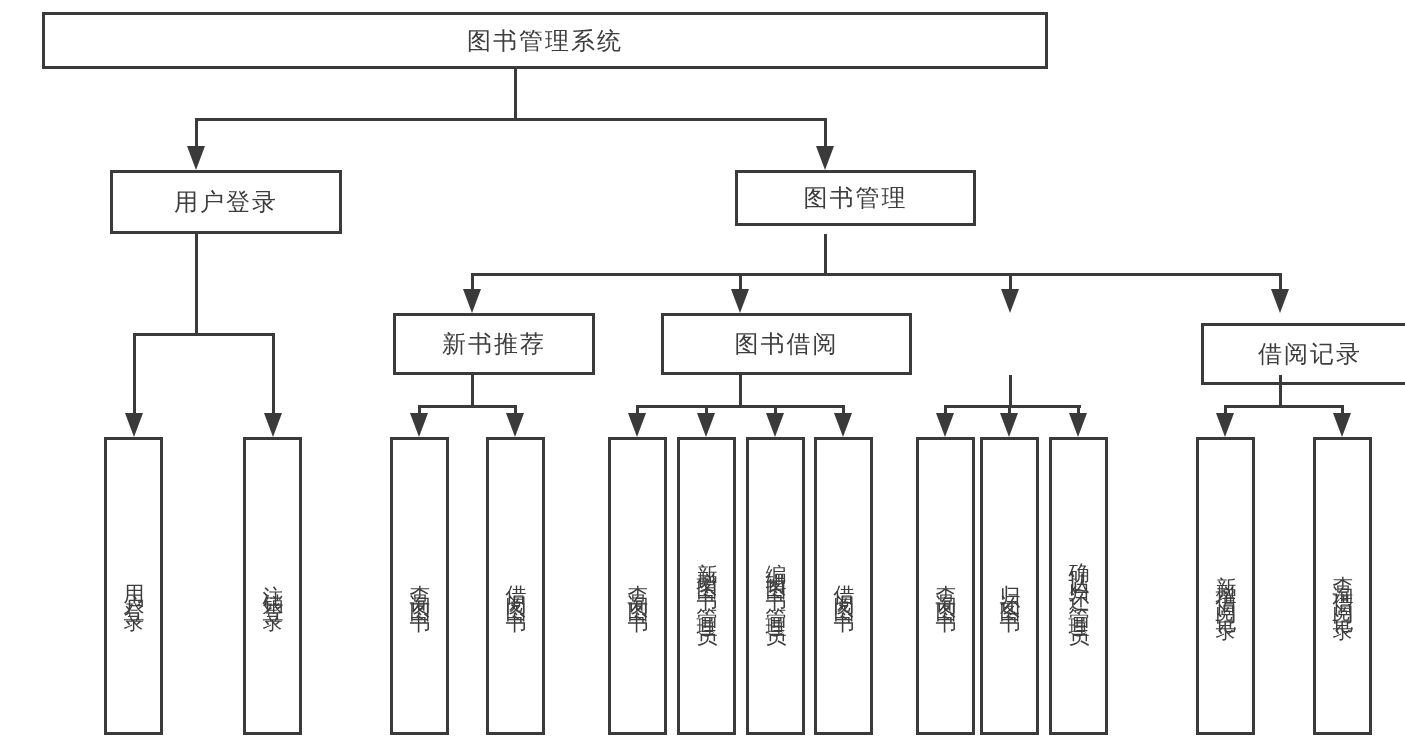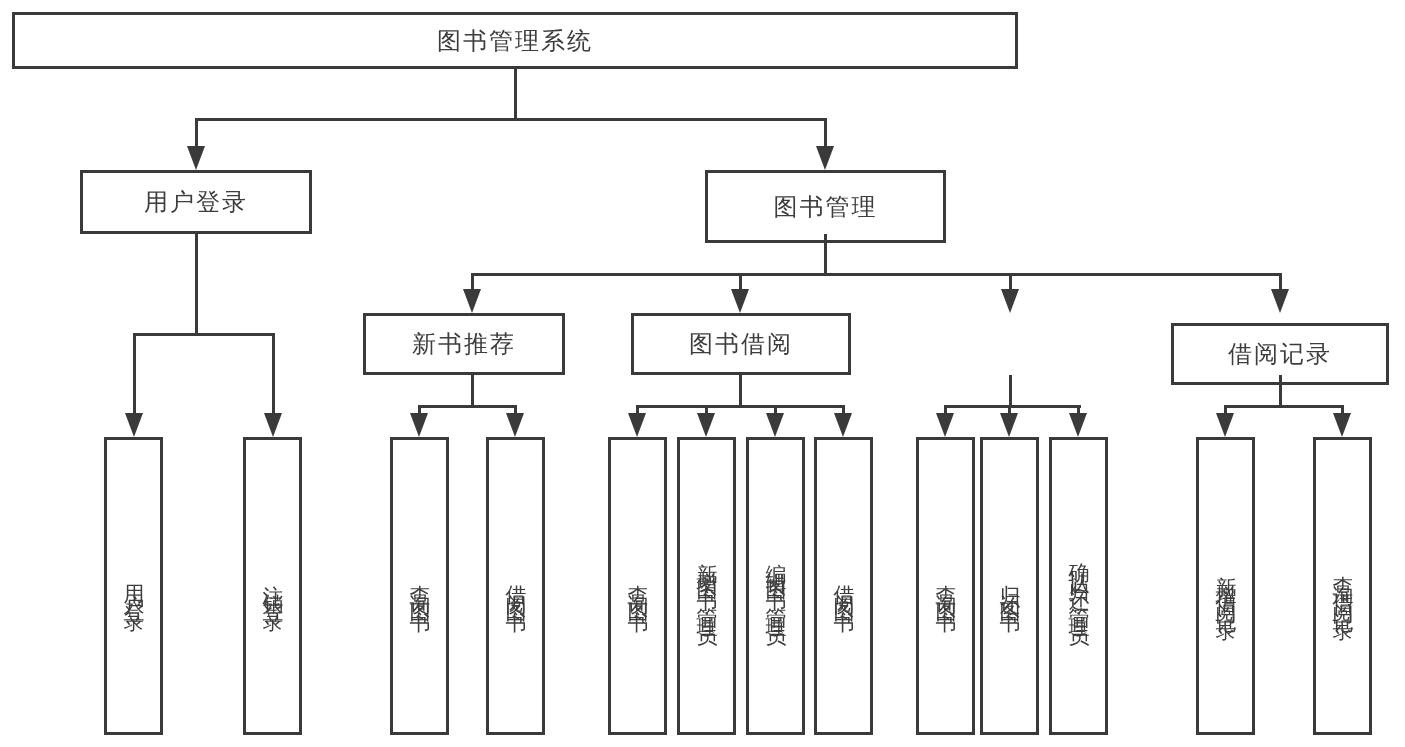--- a/index.html
+++ b/index.html
@@ -7,21 +7,21 @@
     position:relative; width:1405px; height:747px; overflow:hidden;
     background:var(--bg,#ffffff);
     font-family:"DejaVu Sans","Liberation Sans",sans-serif;
   }
   .box {
     position:absolute; box-sizing:border-box;
     border:3px solid var(--line,#3a3a3a); background:#ffffff;
     display:flex; align-items:center; justify-content:center;
     color:var(--text,#3d3d3d);
   }
-  .hbox { font-size:24px; letter-spacing:2px; }
+  .hbox { font-size:24px; letter-spacing:2px;margin-left:30px; }
   .leaf { top:437px; width:59px; height:298px; }
   .vtext {
     writing-mode:vertical-rl; text-orientation:mixed;
     font-size:21px; line-height:1; letter-spacing:9px;
     color:var(--text,#3d3d3d);
   }
   .h { position:absolute; height:3px; background:var(--line,#3a3a3a); }
   .v { position:absolute; width:3px;  background:var(--line,#3a3a3a); }
   .arr {
     position:absolute; width:0; height:0;
@@ -39,28 +39,28 @@
 
 <div class="canvas">
 
   <div class="box hbox" style="left:12px;top:12px;width:1006px;height:57px">
     <span>图书管理系统</span>
   </div>
 
   <div class="box hbox" style="left:80px;top:170px;width:232px;height:64px">
     <span>用户登录</span>
   </div>
-  <div class="box hbox" style="left:705px;top:170px;width:241px;height:73px">
+  <div class="box hbox" style="left:705px;top:170px;width:241px;height:56px">
     <span>图书管理</span>
   </div>
 
   <div class="box hbox" style="left:363px;top:313px;width:202px;height:62px">
     <span>新书推荐</span>
   </div>
-  <div class="box hbox" style="left:631px;top:313px;width:220px;height:62px">
+  <div class="box hbox" style="left:631px;top:313px;width:251px;height:62px">
     <span>图书借阅</span>
   </div>
   <div class="box hbox" style="left:1171px;top:323px;width:218px;height:62px">
     <span>借阅记录</span>
   </div>
 
   <div class="box leaf" style="left:104px">
     <span class="vtext">用户登录</span>
   </div>
   <div class="box leaf" style="left:243px">

